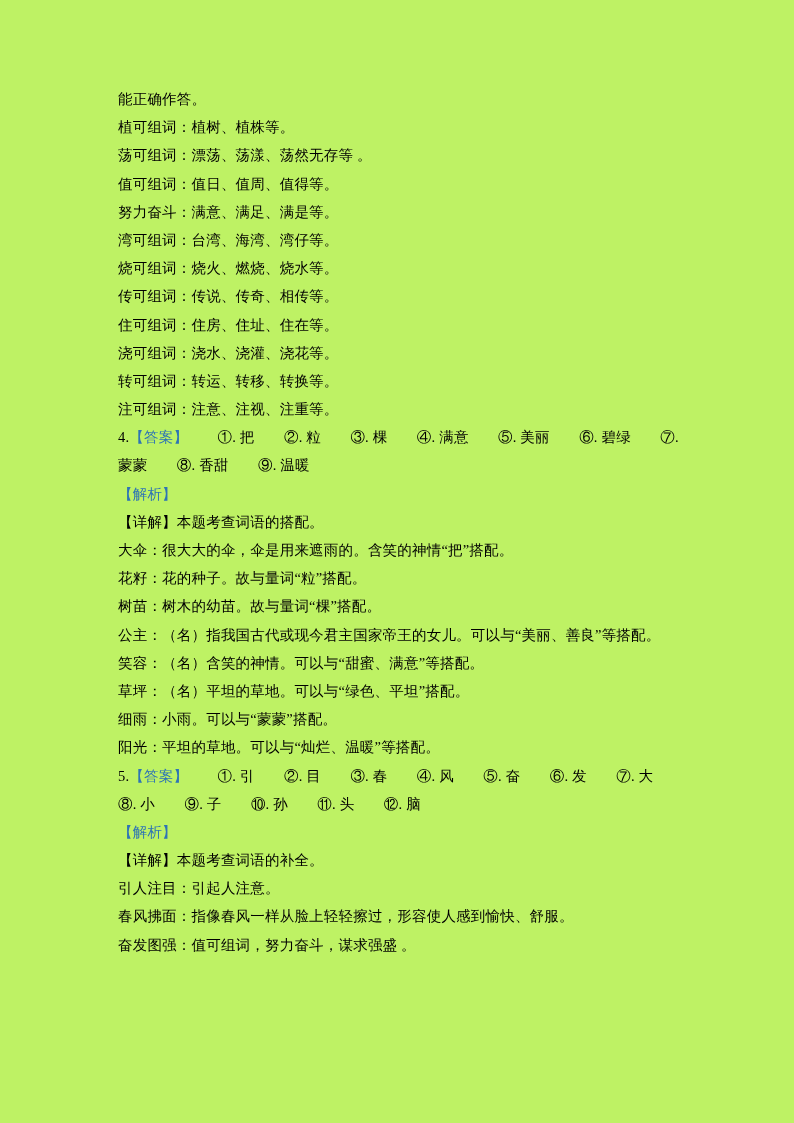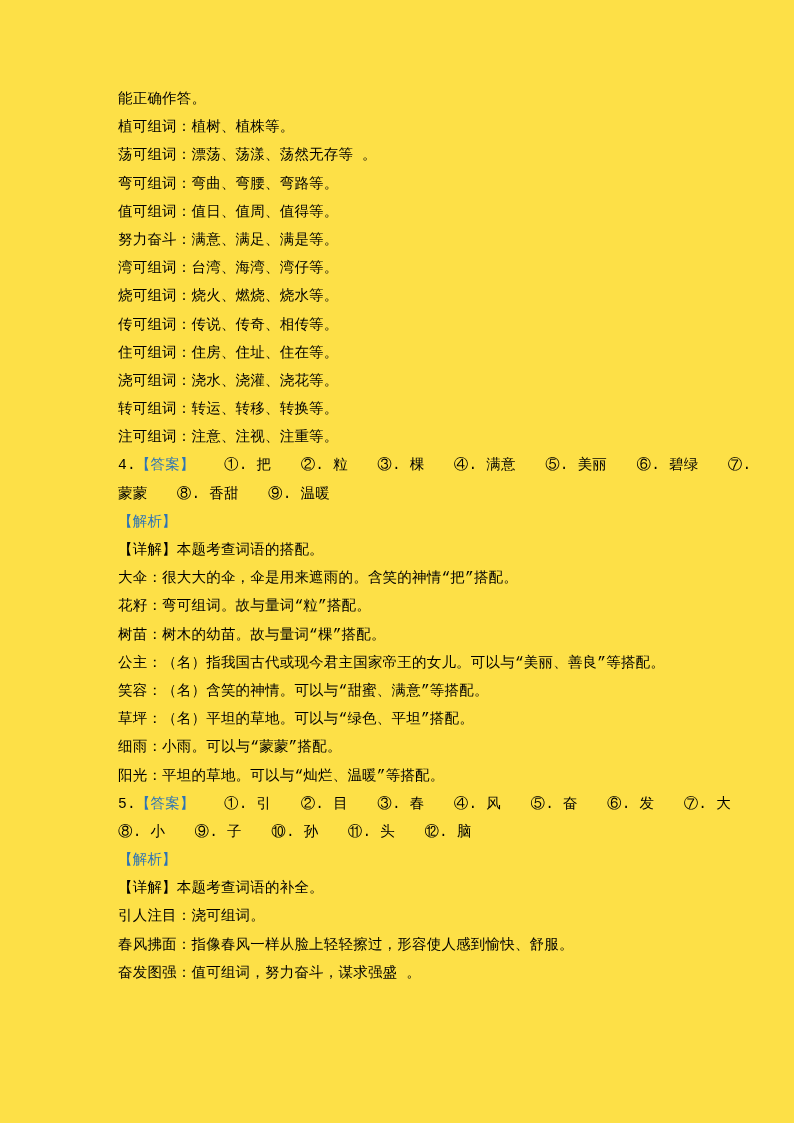--- a/index.html
+++ b/index.html
@@ -4,23 +4,23 @@
 <style>
   html, body {
     margin: 0;
     padding: 0;
     background: #ffffff;
   }
   .page {
     position: relative;
     width: 794px;
     height: 1123px;
-    background: #fde047;
+    background: #bef264;
     overflow: hidden;
-    font-family: Liberation Mono, monospace;
+    font-family: Liberation Serif, serif;
   }
   .content {
     position: absolute;
     left: 118px;
     top: 85px;
     width: 640px;
     color: #000000;
     font-size: 14.5px;
   }
   .line {
@@ -35,43 +35,42 @@
   .blue { color: var(--accent, #2E74B5); text-align: center; }
 </style>
 </head>
 <body style="background: rgb(255, 255, 255);">
 
 <div class="page">
   <div class="content" style="color: rgb(0, 0, 0);">
       <p class="line"><span class="seg">能正确作答。</span></p>
       <p class="line"><span class="seg">植可组词：植树、植株等。</span></p>
       <p class="line"><span class="seg">荡可组词：漂荡、荡漾、荡然无存等 。</span></p>
-      <p class="line"><span class="seg">弯可组词：弯曲、弯腰、弯路等。</span></p>
       <p class="line"><span class="seg">值可组词：值日、值周、值得等。</span></p>
       <p class="line"><span class="seg">努力奋斗：满意、满足、满是等。</span></p>
       <p class="line"><span class="seg">湾可组词：台湾、海湾、湾仔等。</span></p>
       <p class="line"><span class="seg">烧可组词：烧火、燃烧、烧水等。</span></p>
       <p class="line"><span class="seg">传可组词：传说、传奇、相传等。</span></p>
       <p class="line"><span class="seg">住可组词：住房、住址、住在等。</span></p>
       <p class="line"><span class="seg">浇可组词：浇水、浇灌、浇花等。</span></p>
       <p class="line"><span class="seg">转可组词：转运、转移、转换等。</span></p>
       <p class="line"><span class="seg">注可组词：注意、注视、注重等。</span></p>
       <p class="line"><span class="seg">4.</span><span class="seg blue">【答案】</span><span class="seg">　　①. 把　　②. 粒　　③. 棵　　④. 满意　　⑤. 美丽　　⑥. 碧绿　　⑦.</span></p>
       <p class="line"><span class="seg">蒙蒙　　⑧. 香甜　　⑨. 温暖</span></p>
       <p class="line"><span class="seg blue">【解析】</span></p>
       <p class="line"><span class="seg">【详解】本题考查词语的搭配。</span></p>
       <p class="line"><span class="seg">大伞：很大大的伞，伞是用来遮雨的。含笑的神情“把”搭配。</span></p>
-      <p class="line"><span class="seg">花籽：弯可组词。故与量词“粒”搭配。</span></p>
+      <p class="line"><span class="seg">花籽：花的种子。故与量词“粒”搭配。</span></p>
       <p class="line"><span class="seg">树苗：树木的幼苗。故与量词“棵”搭配。</span></p>
       <p class="line"><span class="seg">公主：（名）指我国古代或现今君主国家帝王的女儿。可以与“美丽、善良”等搭配。</span></p>
       <p class="line"><span class="seg">笑容：（名）含笑的神情。可以与“甜蜜、满意”等搭配。</span></p>
       <p class="line"><span class="seg">草坪：（名）平坦的草地。可以与“绿色、平坦”搭配。</span></p>
       <p class="line"><span class="seg">细雨：小雨。可以与“蒙蒙”搭配。</span></p>
       <p class="line"><span class="seg">阳光：平坦的草地。可以与“灿烂、温暖”等搭配。</span></p>
       <p class="line"><span class="seg">5.</span><span class="seg blue">【答案】</span><span class="seg">　　①. 引　　②. 目　　③. 春　　④. 风　　⑤. 奋　　⑥. 发　　⑦. 大</span></p>
       <p class="line"><span class="seg">⑧. 小　　⑨. 子　　⑩. 孙　　⑪. 头　　⑫. 脑</span></p>
       <p class="line"><span class="seg blue">【解析】</span></p>
       <p class="line"><span class="seg">【详解】本题考查词语的补全。</span></p>
-      <p class="line"><span class="seg">引人注目：浇可组词。</span></p>
+      <p class="line"><span class="seg">引人注目：引起人注意。</span></p>
       <p class="line"><span class="seg">春风拂面：指像春风一样从脸上轻轻擦过，形容使人感到愉快、舒服。</span></p>
       <p class="line"><span class="seg">奋发图强：值可组词，努力奋斗，谋求强盛 。</span></p>
     </div>
 </div>
 
 </body></html>

